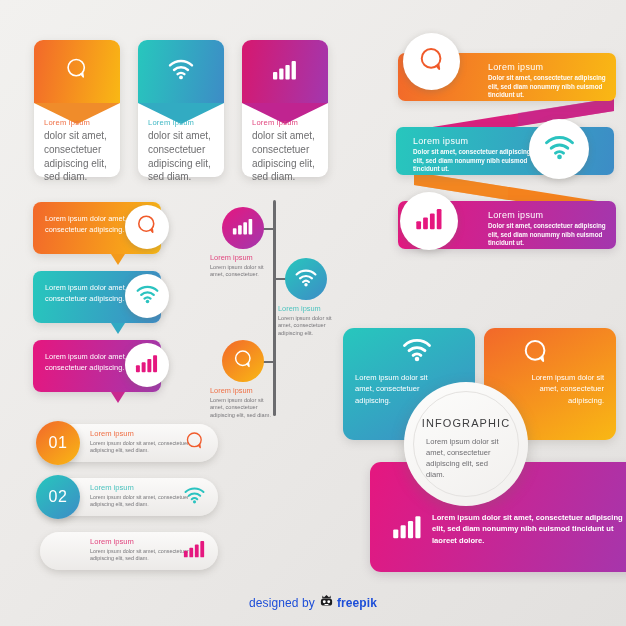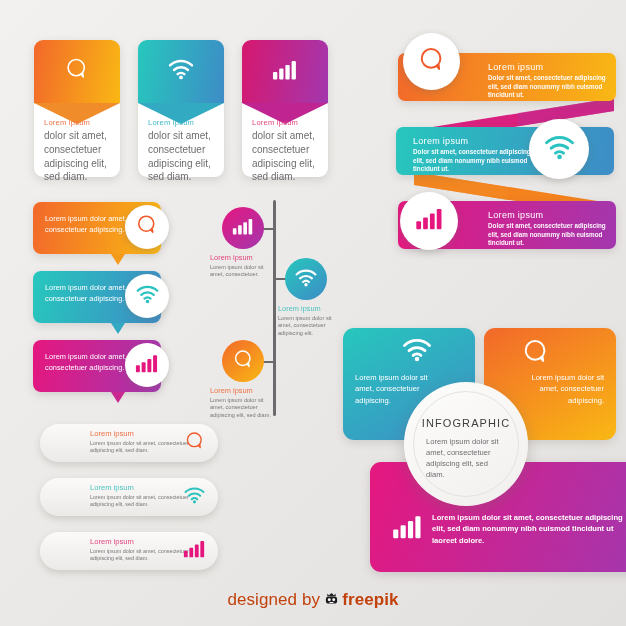--- a/index.html
+++ b/index.html
@@ -82,21 +82,21 @@
             display: flex; flex-direction: column; align-items: center; }
   .centre .ring { position: absolute; inset: 9px; border-radius: 50%;
             border: 1px solid #e4e2e0; }
   .centre h3 { font-size: 11px; font-weight: 400; color: #3e3e40; letter-spacing: 1.1px;
             margin-top: 35px; }
   .centre p { font-size: 7.6px; line-height: 1.45; color: #6e6d71; text-align: left;
             width: 80px; margin-top: 7px; }
 
   
   .footer { position: absolute; left: 0; right: 0; bottom: 16px; text-align: center;
-            font-size: 17px; color: #c2410c; letter-spacing: .1px; }
+            font-size: 12px; color: #1d4ed8; letter-spacing: .1px; }
   .footer .fp { font-weight: 700; }
   .footer svg { vertical-align: -2px; margin: 0 2px 0 3px; }
 </style>
 </head>
 <body>
 
 <div class="stage">
 
   <div>
 
@@ -337,35 +337,37 @@
     </div>
     <div class="tl-txt" style="left:210px; top:386px;">
       <div class="h" style="color:#ef7046;">Lorem ipsum</div>
       <div class="b">Lorem ipsum dolor sit amet, consectetuer adipiscing elit, sed diam.</div>
     </div>
   </div>
 
   <div>
 
     <div class="numrow" style="left:40px; top:424px;">
+      <div class="numcirc" style="background:linear-gradient(140deg,#f2682a 0%,#f9b814 100%);">01</div>
       <div class="tx">
         <div class="h" style="color:#ef7046;">Lorem ipsum</div>
         <div class="b">Lorem ipsum dolor sit amet, consectetuer adipiscing elit, sed diam.</div>
       </div>
       <div class="ric">
         <svg width="22" height="22" viewBox="0 0 26 26">
             <g fill="none" stroke="#f05a2a" stroke-width="1.6">
               <circle cx="12.2" cy="11.6" r="8.1"></circle>
               <path d="M16.6 17.6l2.6 3.2 -.6 -4.2" stroke-linejoin="round"></path>
             </g>
           </svg>
       </div>
     </div>
 
     <div class="numrow" style="left:40px; top:478px;">
+      <div class="numcirc" style="background:linear-gradient(140deg,#27c7bd 0%,#3d8cc6 100%);">02</div>
       <div class="tx">
         <div class="h" style="color:#4cc3bf;">Lorem ipsum</div>
         <div class="b">Lorem ipsum dolor sit amet, consectetuer adipiscing elit, sed diam.</div>
       </div>
       <div class="ric">
         <svg width="23" height="18" viewBox="0 0 28 22">
             <g fill="none" stroke="#2bc3c0" stroke-width="2.4" stroke-linecap="round">
               <path d="M3 7.4a16 16 0 0 1 22 0"></path>
               <path d="M7 12a10.4 10.4 0 0 1 14 0"></path>
               <path d="M10.6 16.2a5.2 5.2 0 0 1 6.8 0"></path>

